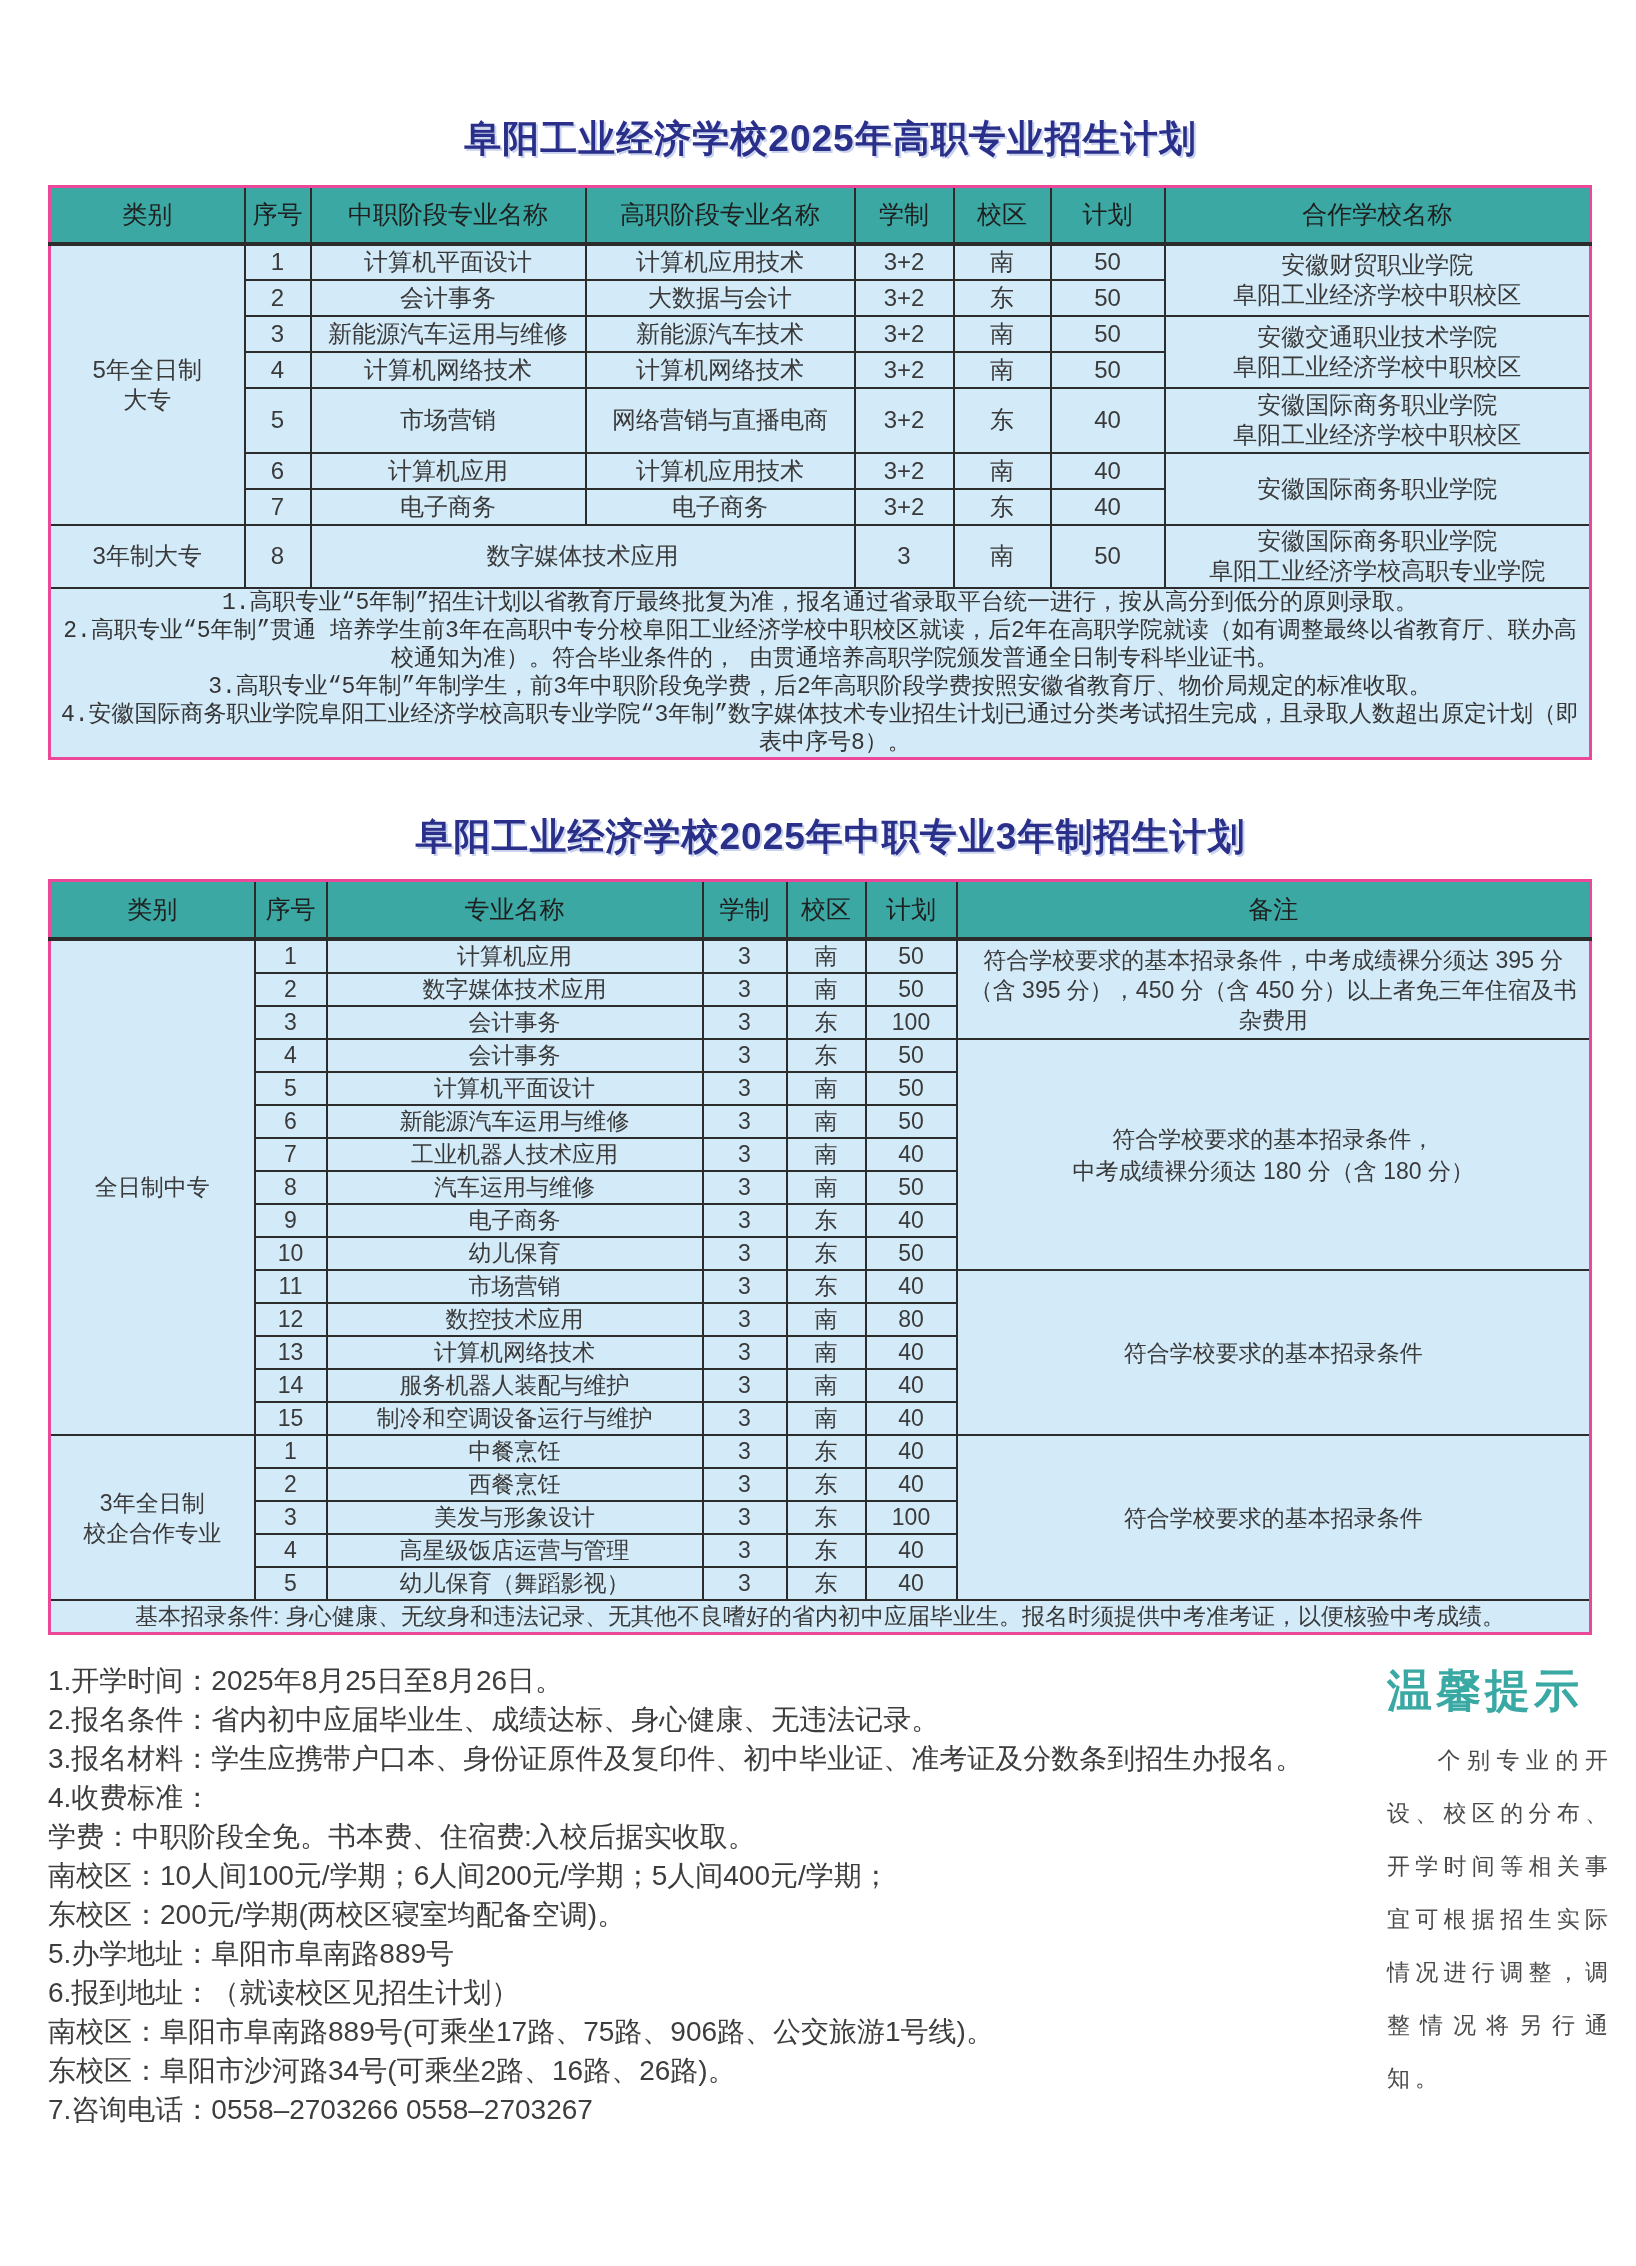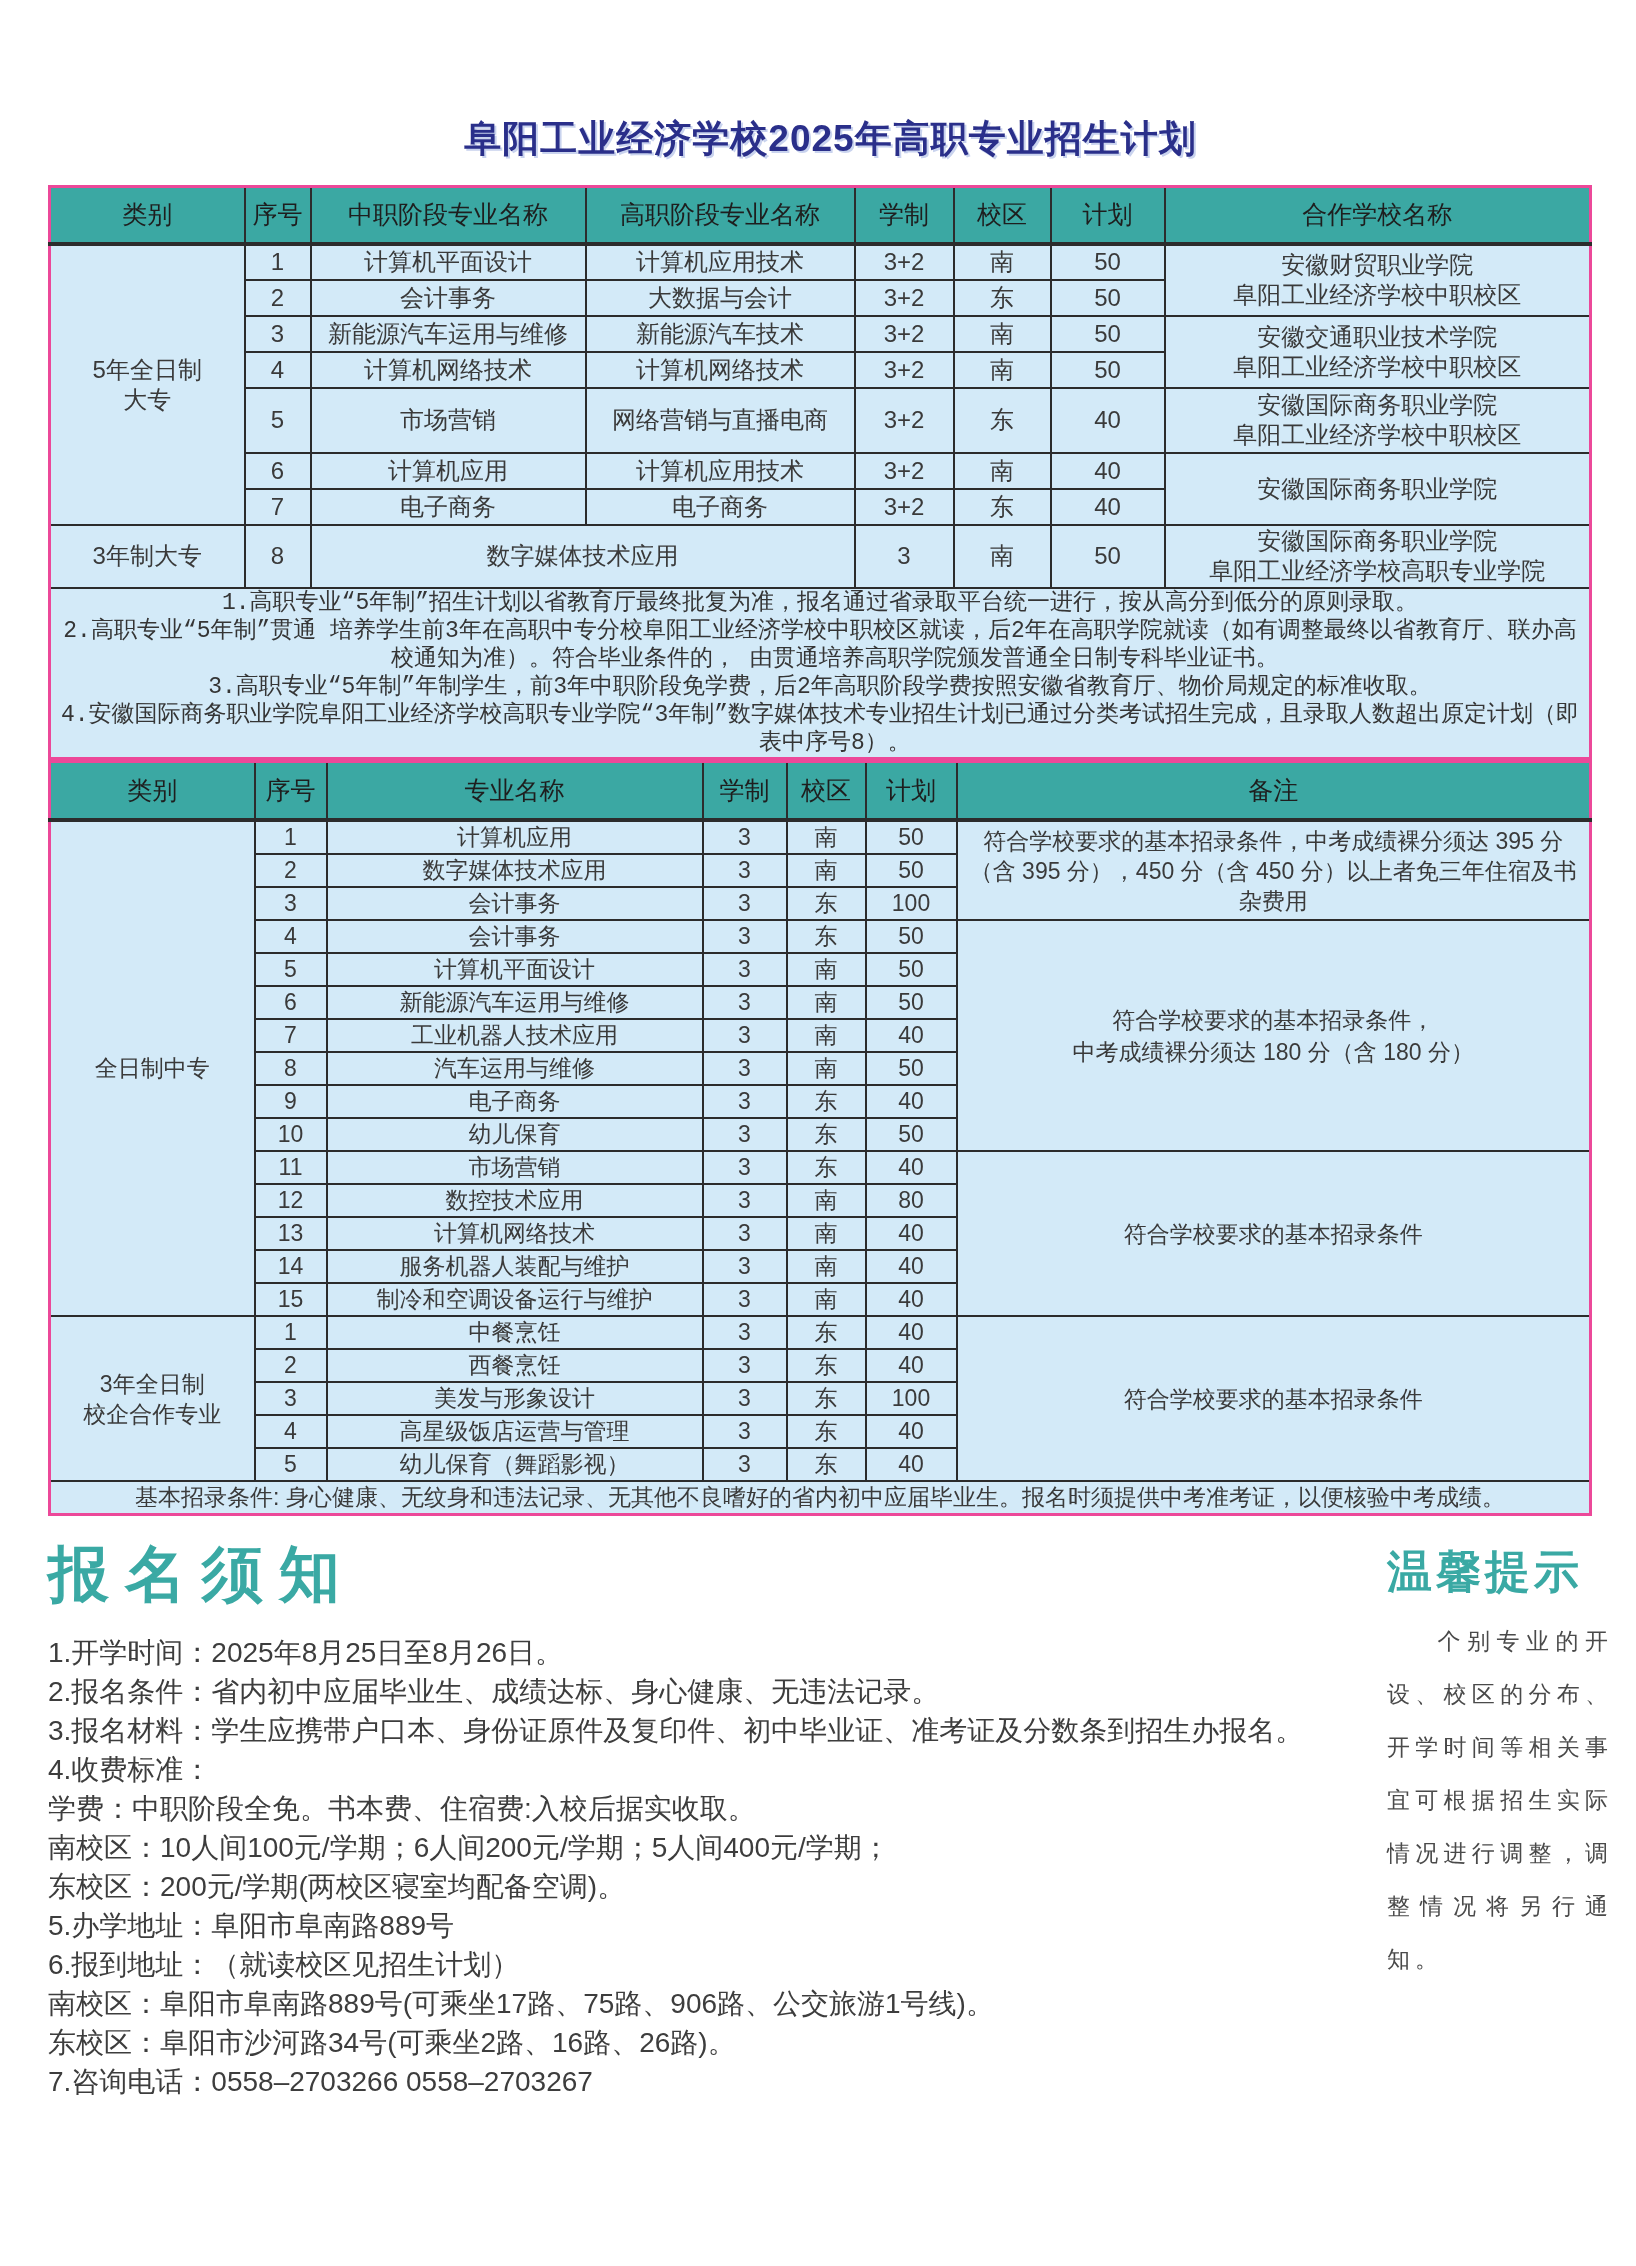--- a/index.html
+++ b/index.html
@@ -168,20 +168,21 @@
         <td class="notes-cell catsep" colspan="8">
           <p class="note">1.高职专业“5年制”招生计划以省教育厅最终批复为准，报名通过省录取平台统一进行，按从高分到低分的原则录取。</p>
           <p class="note">2.高职专业“5年制”贯通 培养学生前3年在高职中专分校阜阳工业经济学校中职校区就读，后2年在高职学院就读（如有调整最终以省教育厅、联办高校通知为准）。符合毕业条件的， 由贯通培养高职学院颁发普通全日制专科毕业证书。</p>
           <p class="note">3.高职专业“5年制”年制学生，前3年中职阶段免学费，后2年高职阶段学费按照安徽省教育厅、物价局规定的标准收取。</p>
           <p class="note">4.安徽国际商务职业学院阜阳工业经济学校高职专业学院“3年制”数字媒体技术专业招生计划已通过分类考试招生完成，且录取人数超出原定计划（即表中序号8）。</p>
         </td>
       </tr>
     </tbody>
   </table>
 
+  <h1 class="doc-title t2title">阜阳工业经济学校2025年中职专业3年制招生计划</h1>
 
   <table class="t t2">
     <colgroup>
       <col style="width:205px">
         <col style="width:72px">
         <col style="width:376px">
         <col style="width:84px">
       <col style="width:79px">
         <col style="width:91px">
         <col style="width:634px">
@@ -347,21 +348,20 @@
         <td>40</td>
       </tr>
       <tr class="bottom-remark">
         <td class="catsep bottom-remark-cell" colspan="7">基本招录条件: 身心健康、无纹身和违法记录、无其他不良嗜好的省内初中应届毕业生。报名时须提供中考准考证，以便核验中考成绩。</td>
       </tr>
     </tbody>
   </table>
 
   <div class="bottom">
     <div class="bottom-left">
-      <h2 class="signup-heading">报名须知</h2>
       <p class="signup-line">1.开学时间：2025年8月25日至8月26日。</p>
       <p class="signup-line">2.报名条件：省内初中应届毕业生、成绩达标、身心健康、无违法记录。</p>
       <p class="signup-line">3.报名材料：学生应携带户口本、身份证原件及复印件、初中毕业证、准考证及分数条到招生办报名。</p>
       <p class="signup-line">4.收费标准：</p>
       <p class="signup-line">学费：中职阶段全免。书本费、住宿费:入校后据实收取。</p>
       <p class="signup-line">南校区：10人间100元/学期；6人间200元/学期；5人间400元/学期；</p>
       <p class="signup-line">东校区：200元/学期(两校区寝室均配备空调)。</p>
       <p class="signup-line">5.办学地址：阜阳市阜南路889号</p>
       <p class="signup-line">6.报到地址：（就读校区见招生计划）</p>
       <p class="signup-line">南校区：阜阳市阜南路889号(可乘坐17路、75路、906路、公交旅游1号线)。</p>

